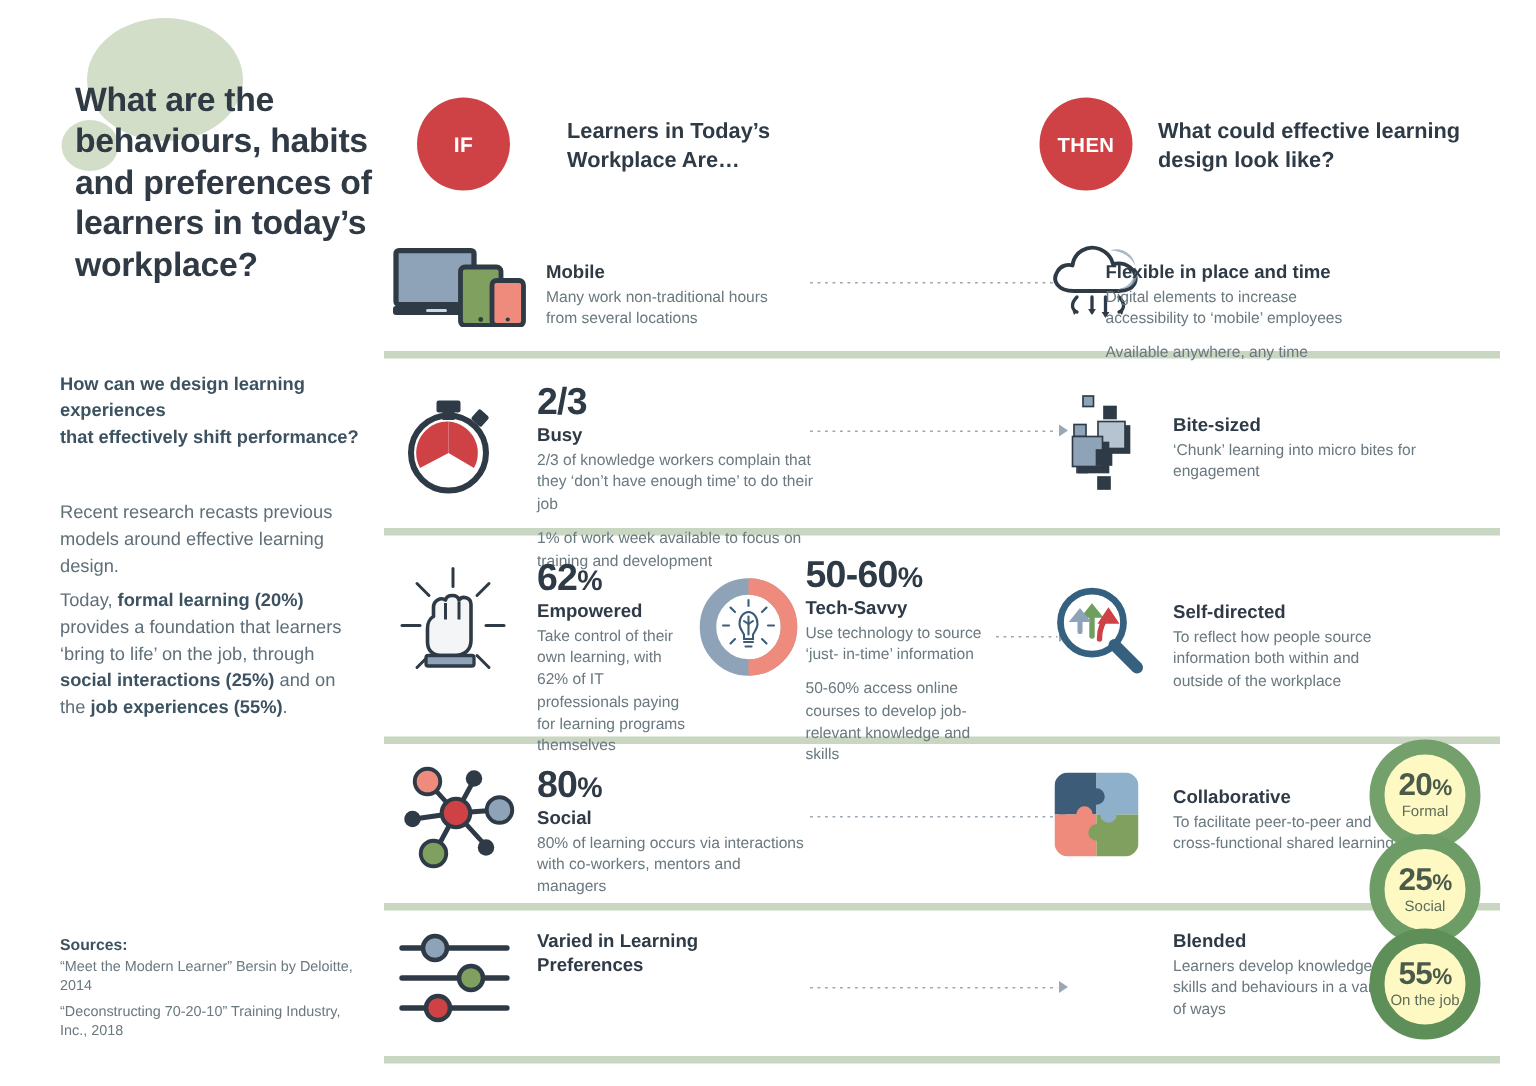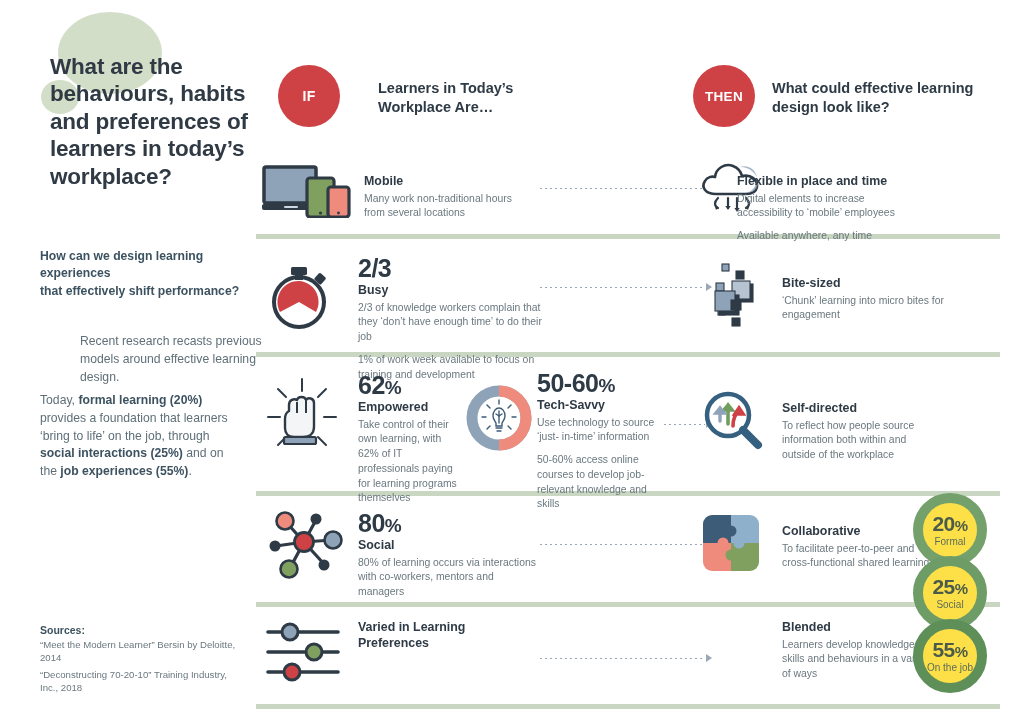--- a/index.html
+++ b/index.html
@@ -36,21 +36,21 @@
     position: absolute; left: 0px; top: 248px; width: 200px;
     font-size: 12.2px; line-height: 1.42; font-weight: 700;
     color: #3c5260;
   }
 
   .para {
     position: absolute; left: 0px; width: 190px;
     font-size: 12.2px; line-height: 1.46; color: #5f6f78;
   }
   .para b { color: #3c5260; font-weight: 700; }
-  .para1 { top: 333px; margin-left: 40px; }
+  .para1 { top: 333px; }
   .para2 { top: 392px; }
 
   .sources { position: absolute; left: 0px; top: 624px; width: 200px; }
   .sources-title { font-size: 10.5px; font-weight: 700; color: #3c5260; margin-bottom: 3px; }
   .sources-line { font-size: 9.6px; line-height: 1.34; color: #6a787f; }
   .sources-line + .sources-line { margin-top: 4px; }
 
   
   .circle-tag {
     position: absolute; border-radius: 50%;
@@ -97,21 +97,21 @@
     border-top: 4px solid transparent; border-bottom: 4px solid transparent;
     border-left: 6px solid #9aa7b4;
   }
 
   .icon-wrap { position: absolute; }
 
   
   .ring {
     position: absolute; border-radius: 50%;
     display: flex; flex-direction: column; align-items: center; justify-content: center;
-    background: #fde047;
+    background: #fef9c3;
   }
   .ring .rv { font-size: 21px; font-weight: 700; color: #4b5b49; line-height: 1; letter-spacing: -0.5px; }
   .ring .rv .s { font-size: 15px; }
   .ring .rl { font-size: 10px; color: #5d6d5b; margin-top: 2px; }
   #ring-formal { left: 913px; top: 493px; width: 74px; height: 74px; border: 10px solid #74a06b; }
   #ring-social { left: 913px; top: 556px; width: 74px; height: 74px; border: 10px solid #6d9c66; }
   #ring-job    { left: 913px; top: 619px; width: 74px; height: 74px; border: 10px solid #5e8f58; }
   #ring-social { z-index: 4; justify-content: center; }
   #ring-job { z-index: 5; }
   #ring-formal { z-index: 3; }

